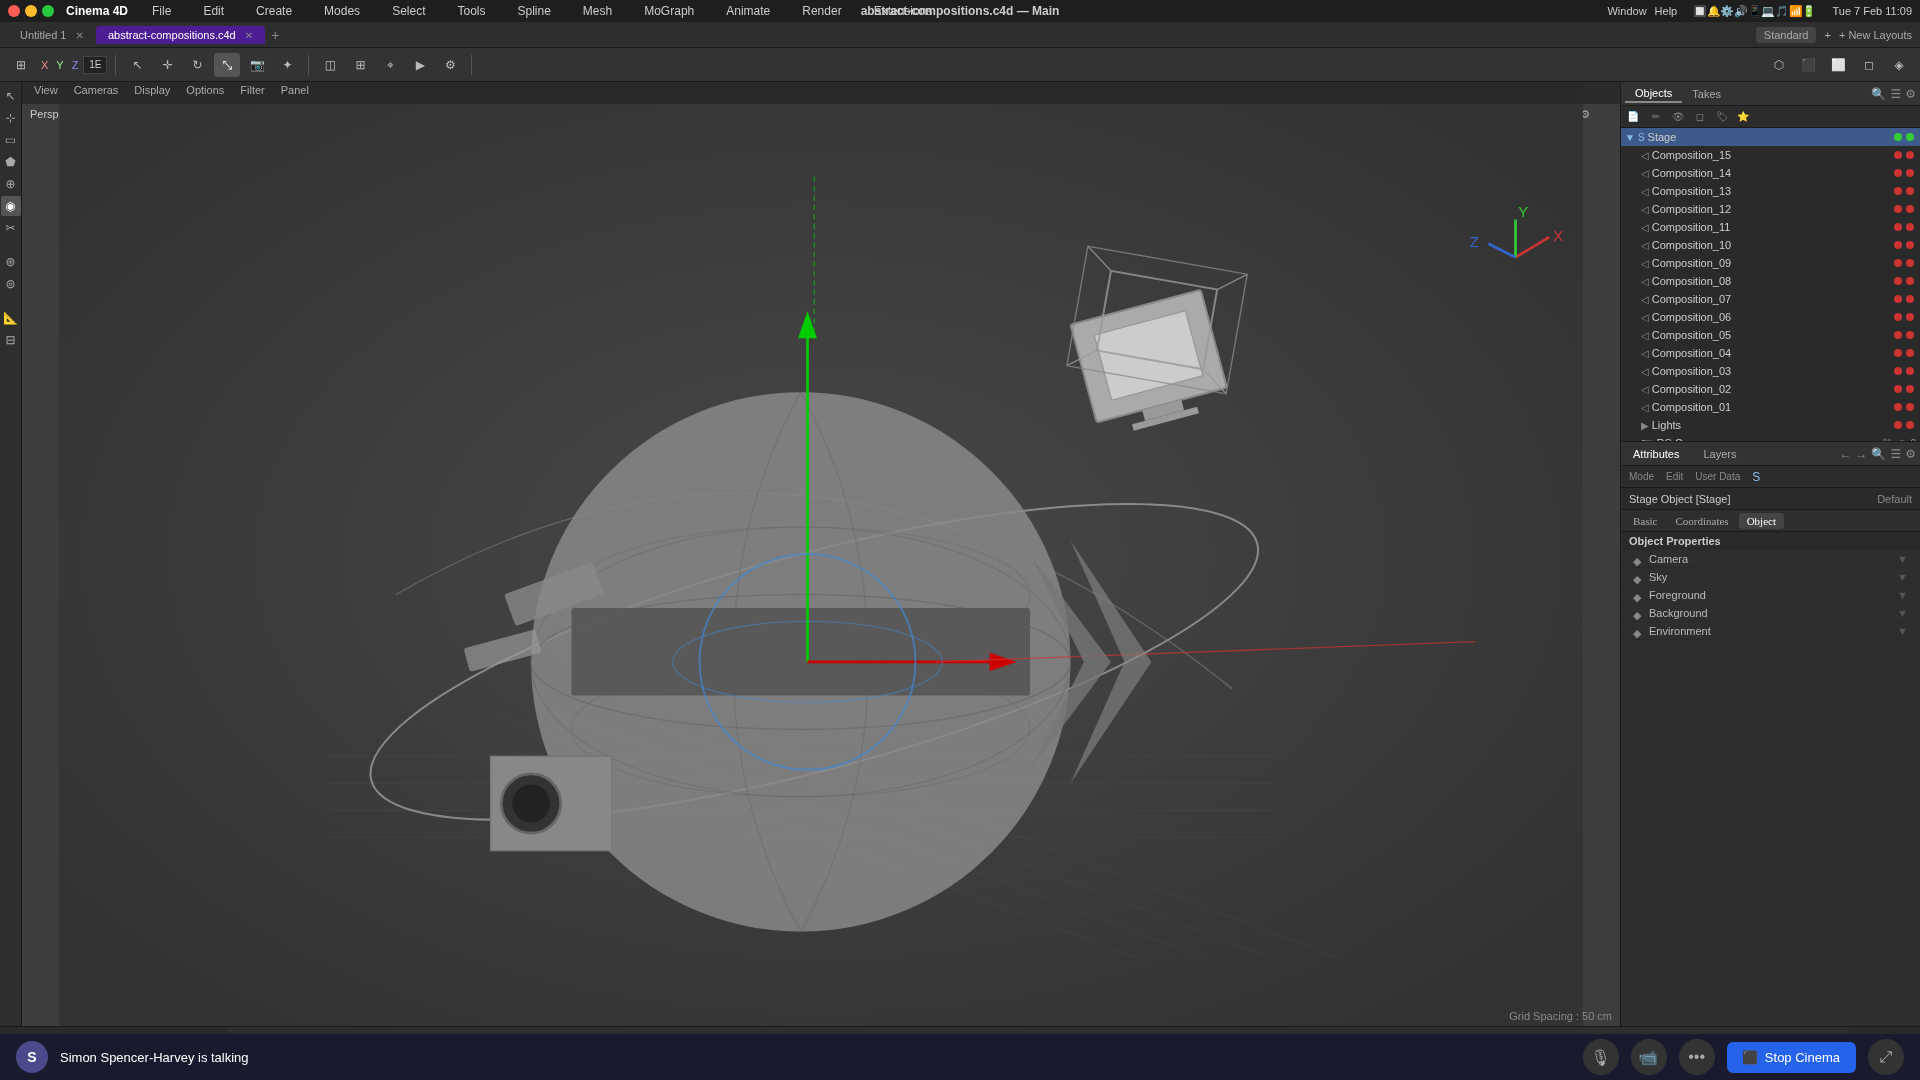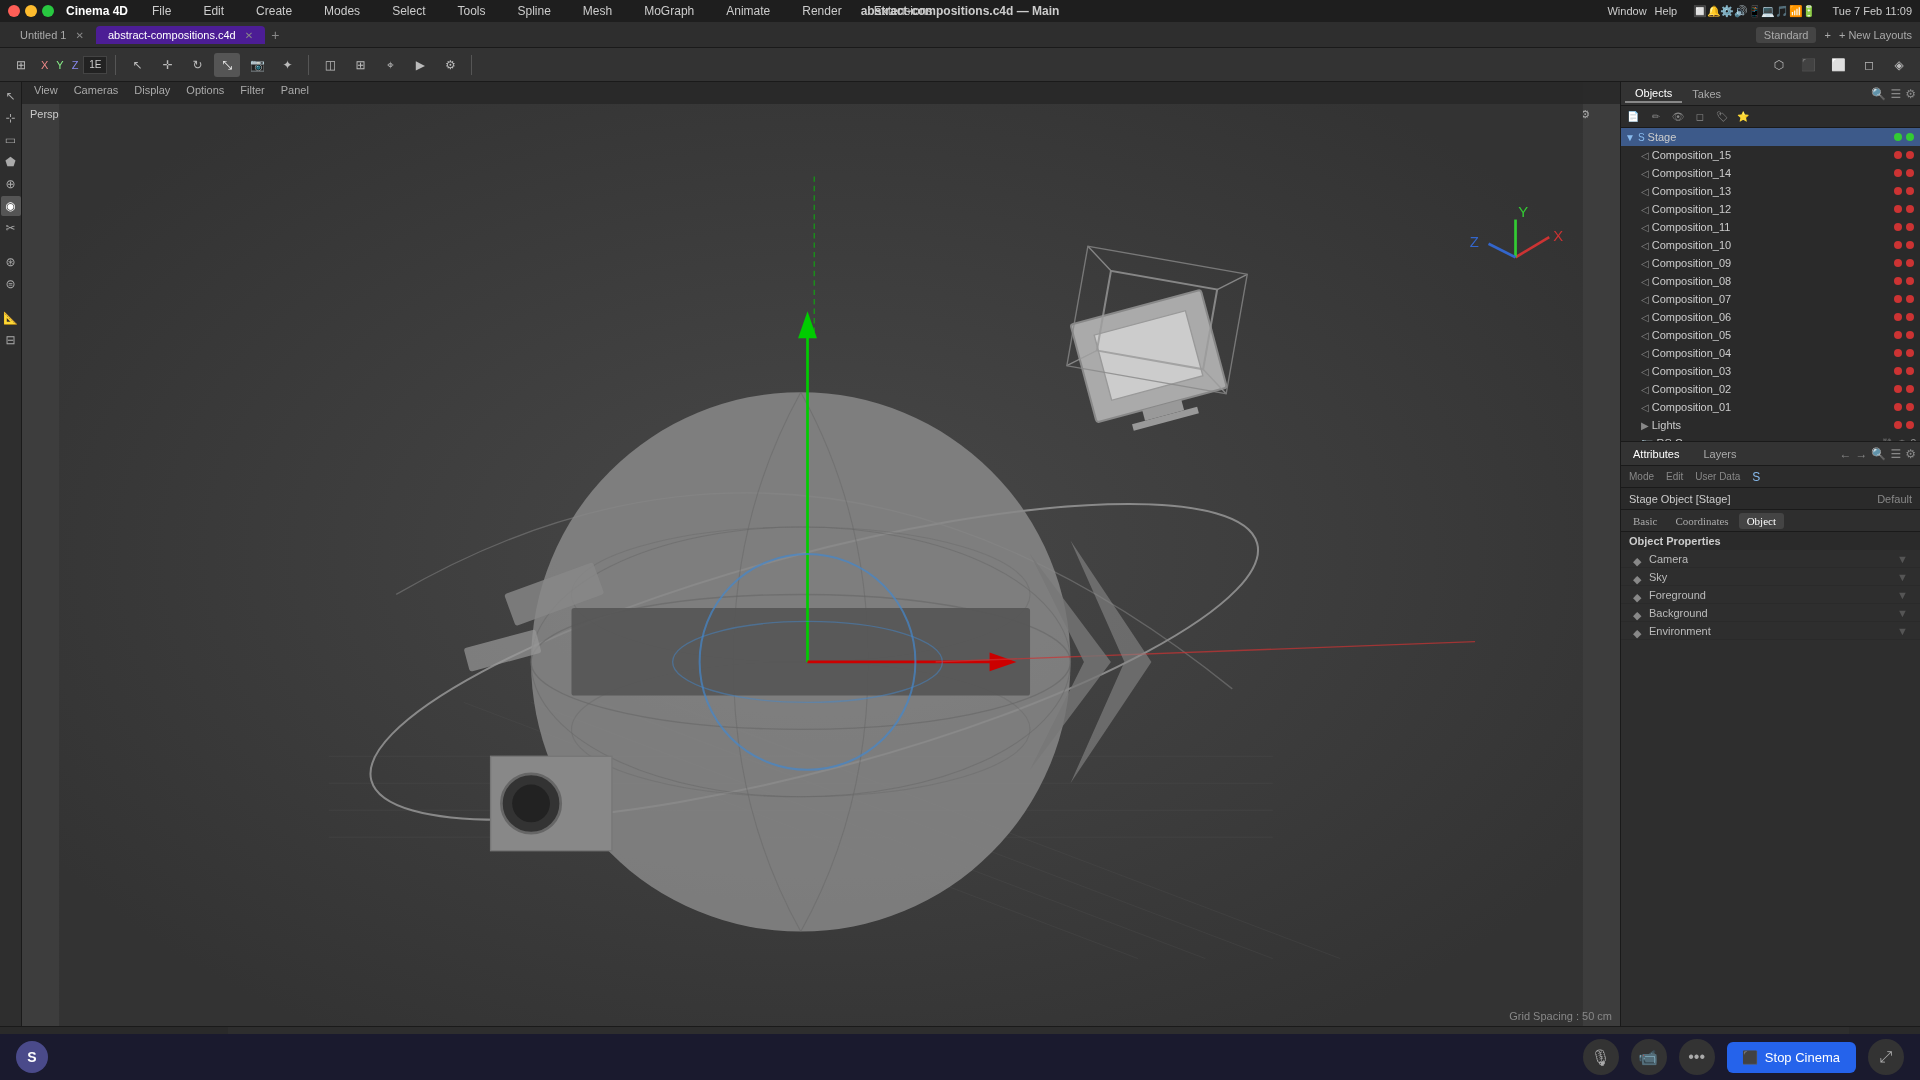--- a/index.html
+++ b/index.html
@@ -878,20 +878,21 @@
     <div class="tl-btn">⏩</div>
     <div class="tl-btn">⏭</div>
     <div class="tl-btn">⟳</div>
   </div>
 
   <div id="notification-bar">
     <div id="notification-avatar">
       <span>S</span>
     </div>
     <div id="notification-text">
+      <div id="notification-name">Simon Spencer-Harvey is talking</div>
     </div>
     <div class="notif-btn">
       <span>🎙</span>
     </div>
     <div class="notif-btn">
       <span>📹</span>
     </div>
     <div class="notif-btn">
       <span>•••</span>
     </div>

